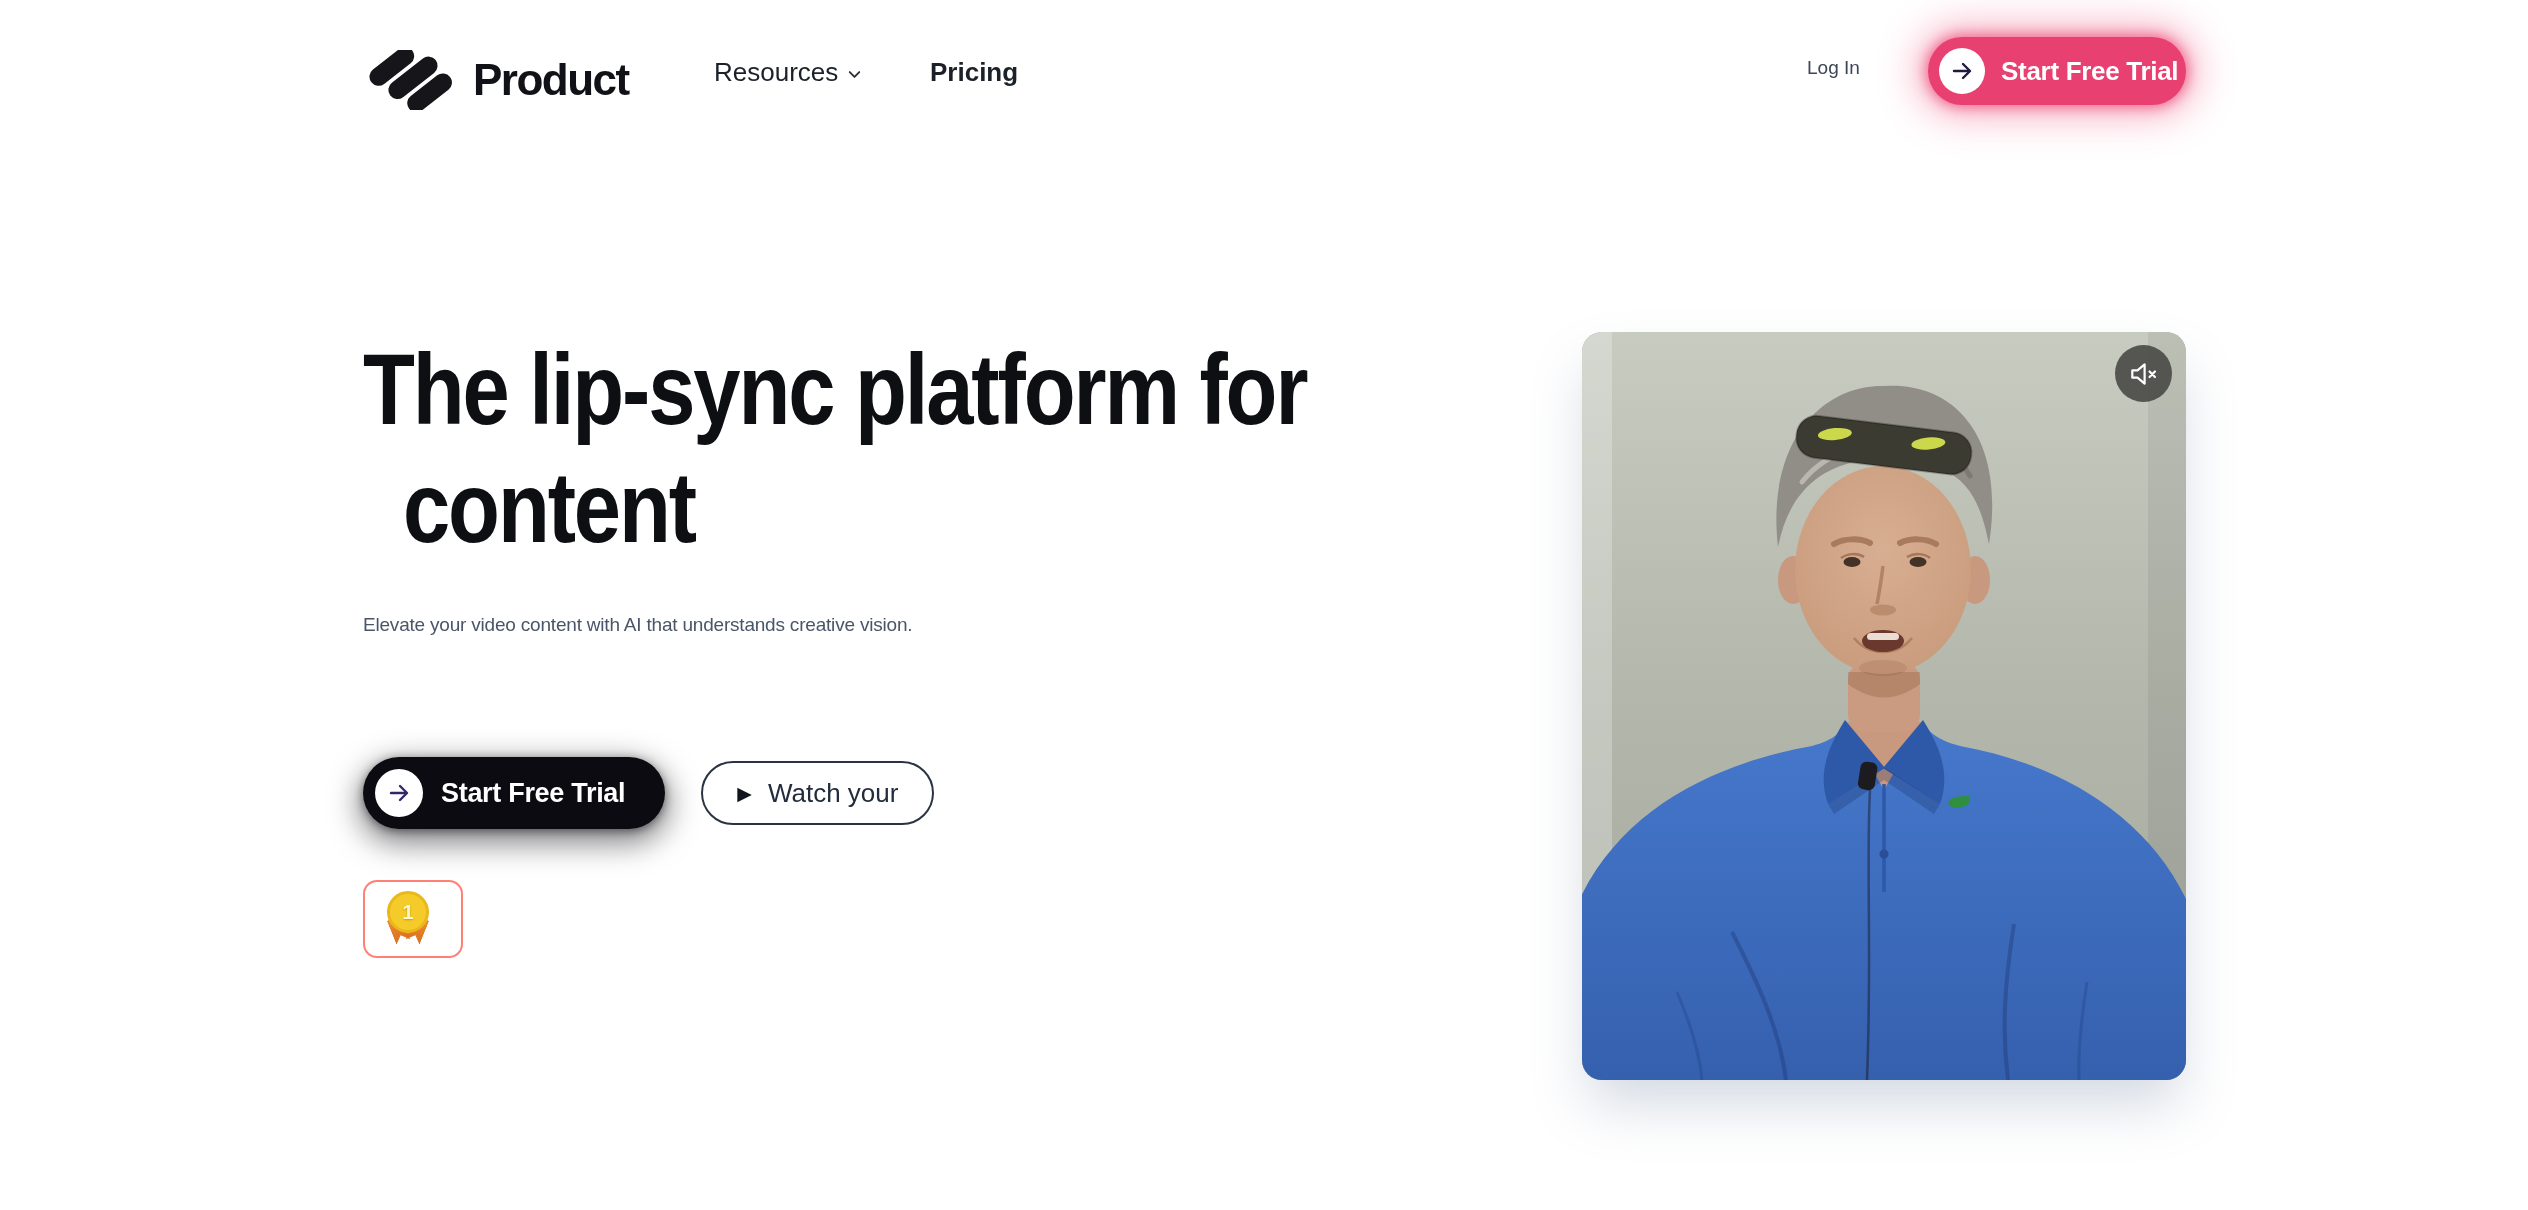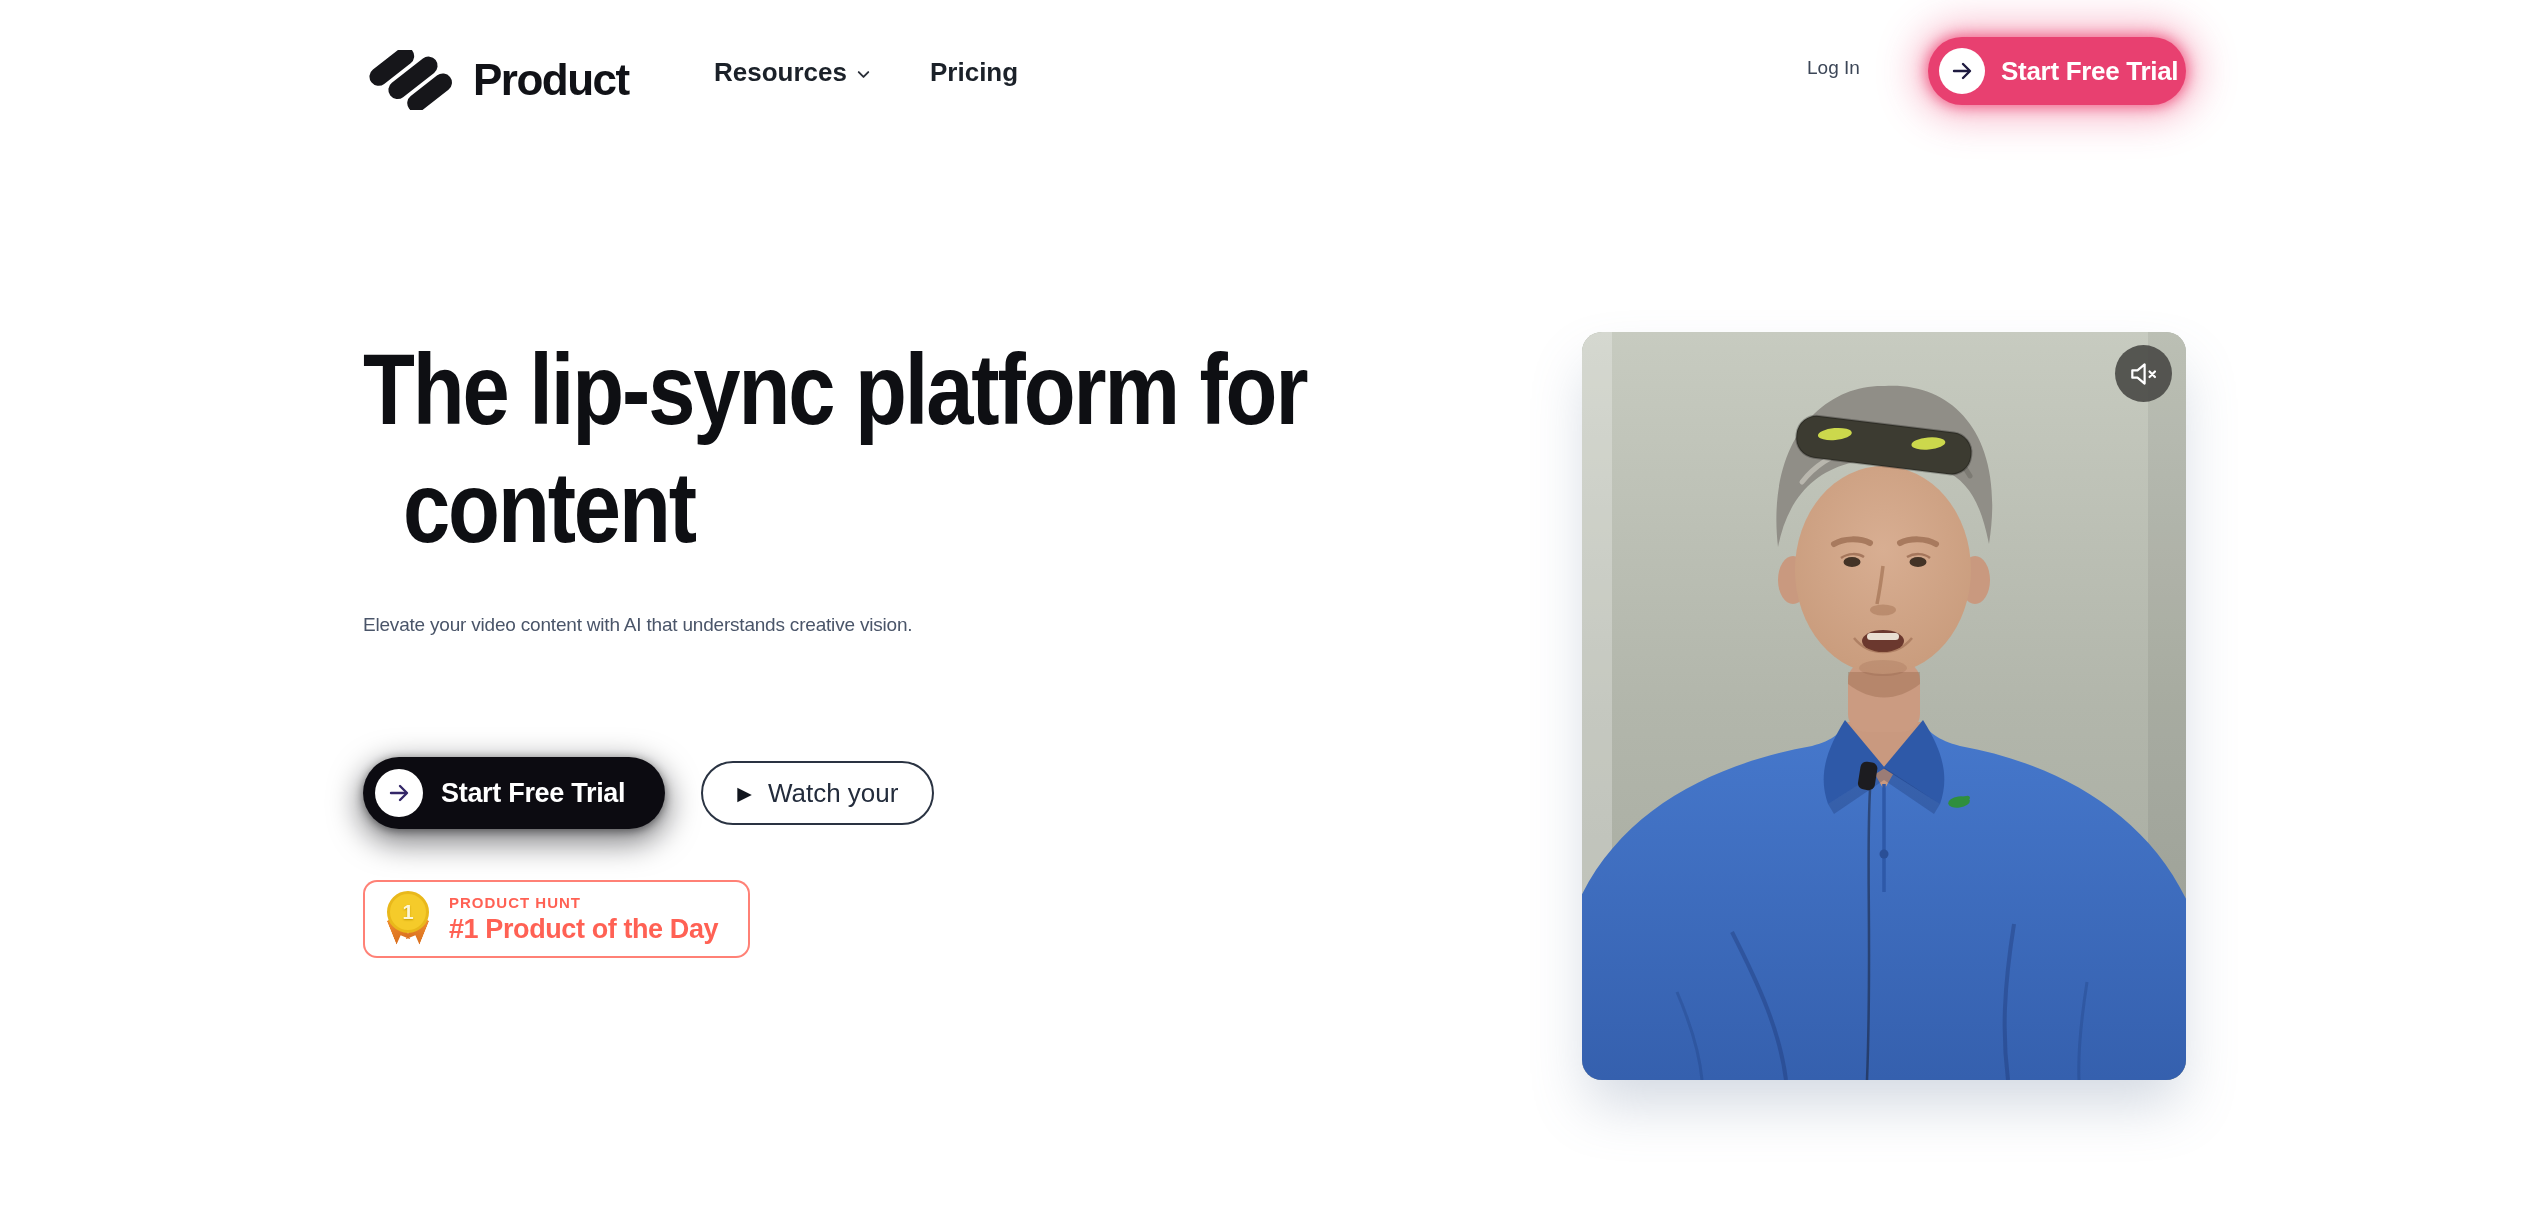--- a/index.html
+++ b/index.html
@@ -11,21 +11,21 @@
     overflow:hidden;
     color:#101014;
   }
   .abs { position:absolute; }
 
   
   .logo { left:363px; top:50px; display:flex; align-items:center; gap:14px; }
   .logo-mark { width:96px; height:60px; }
   .logo-text { font-size:44px; font-weight:bold; letter-spacing:-1.5px; color:#111217; }
 
-  .nav-link { top:57px; font-size:26px; font-weight:bold; color:#1b2129; cursor:pointer;
+  .nav-link { top:57px; font-size:26px; font-weight:normal; color:#1b2129; cursor:pointer;
               display:flex; align-items:center; gap:7px; }
   .nav-resources { left:714px; }
   .nav-pricing  { left:898px; font-weight:bold;margin-left:32px; }
   .chev { width:19px; height:19px; margin-top:4px; }
 
   .login { left:1807px; top:57px; font-size:19px; color:#3c4657; cursor:pointer; }
 
   .cta-pink {
     left:1928px; top:37px; width:258px; height:68px; border-radius:34px;
     background:#e84070; display:flex; align-items:center; gap:16px;
@@ -162,24 +162,20 @@
       <span class="play">▶</span>
       <span>Watch your</span>
     </button>
   </div>
 
   <div class="abs ph-badge">
     <span class="medal">
       <span class="ribbon l"></span>
         <span class="ribbon r"></span>
       <span class="coin">1</span>
-    </span>
-    <span class="ph-text">
-      <span class="ph-kicker">PRODUCT HUNT</span>
-      <span class="ph-title">#1 Product of the Day</span>
     </span>
   </div>
 </main>
 
 <div class="abs video">
   <svg class="scene" viewBox="0 0 604 748" preserveAspectRatio="none">
     <defs>
       <linearGradient id="wall" x1="0" y1="0" x2="0" y2="1">
         <stop offset="0" stop-color="#c7cbc0"></stop>
         <stop offset="0.5" stop-color="#b2b6ab"></stop>

